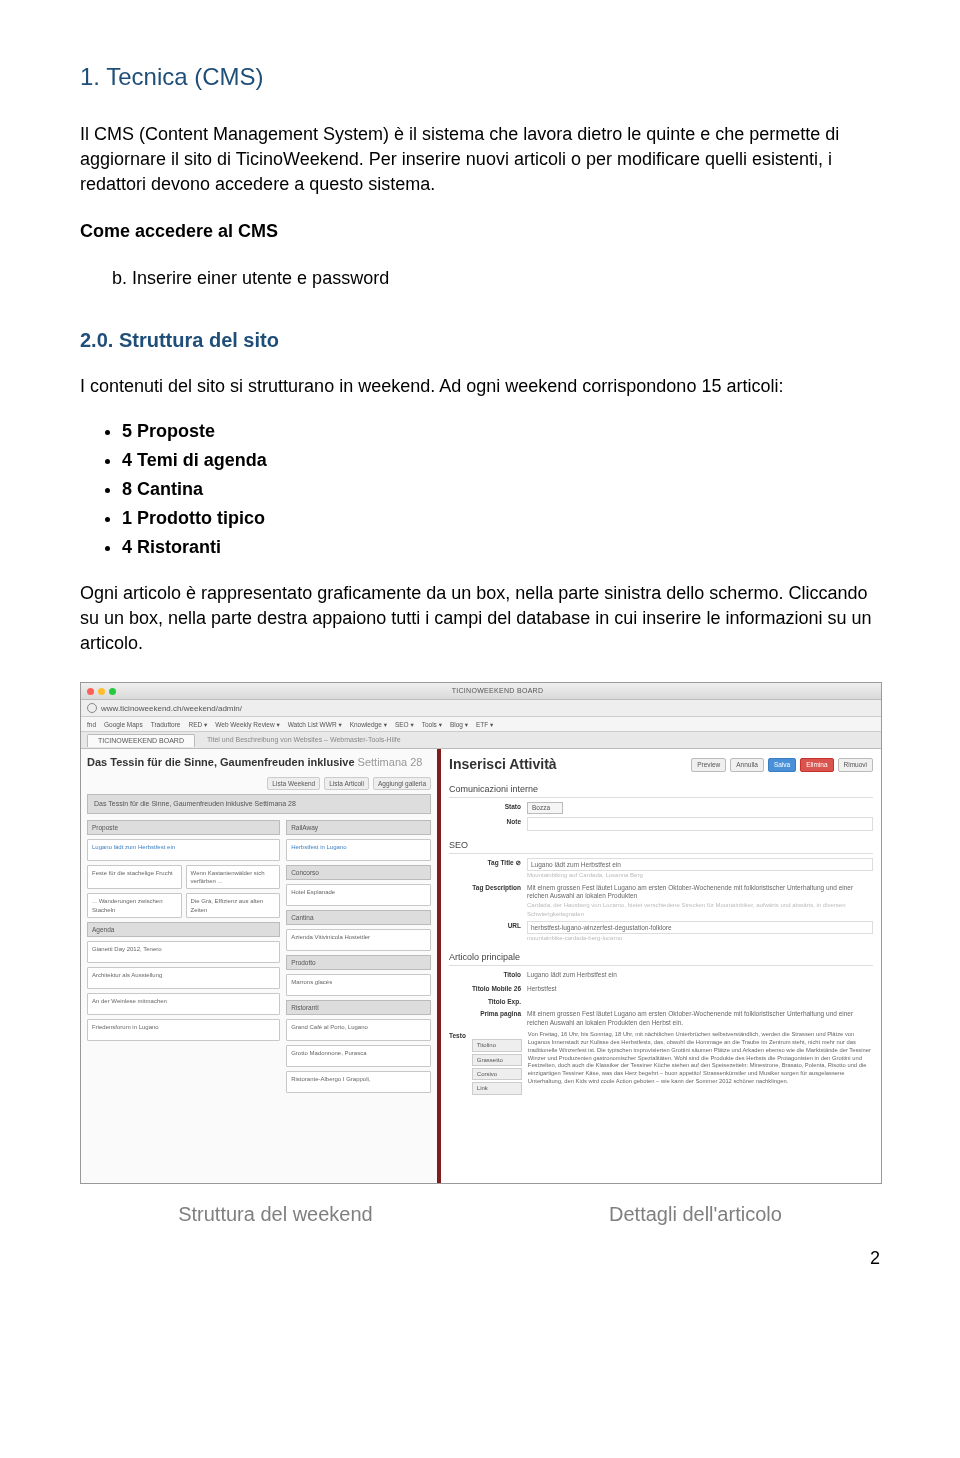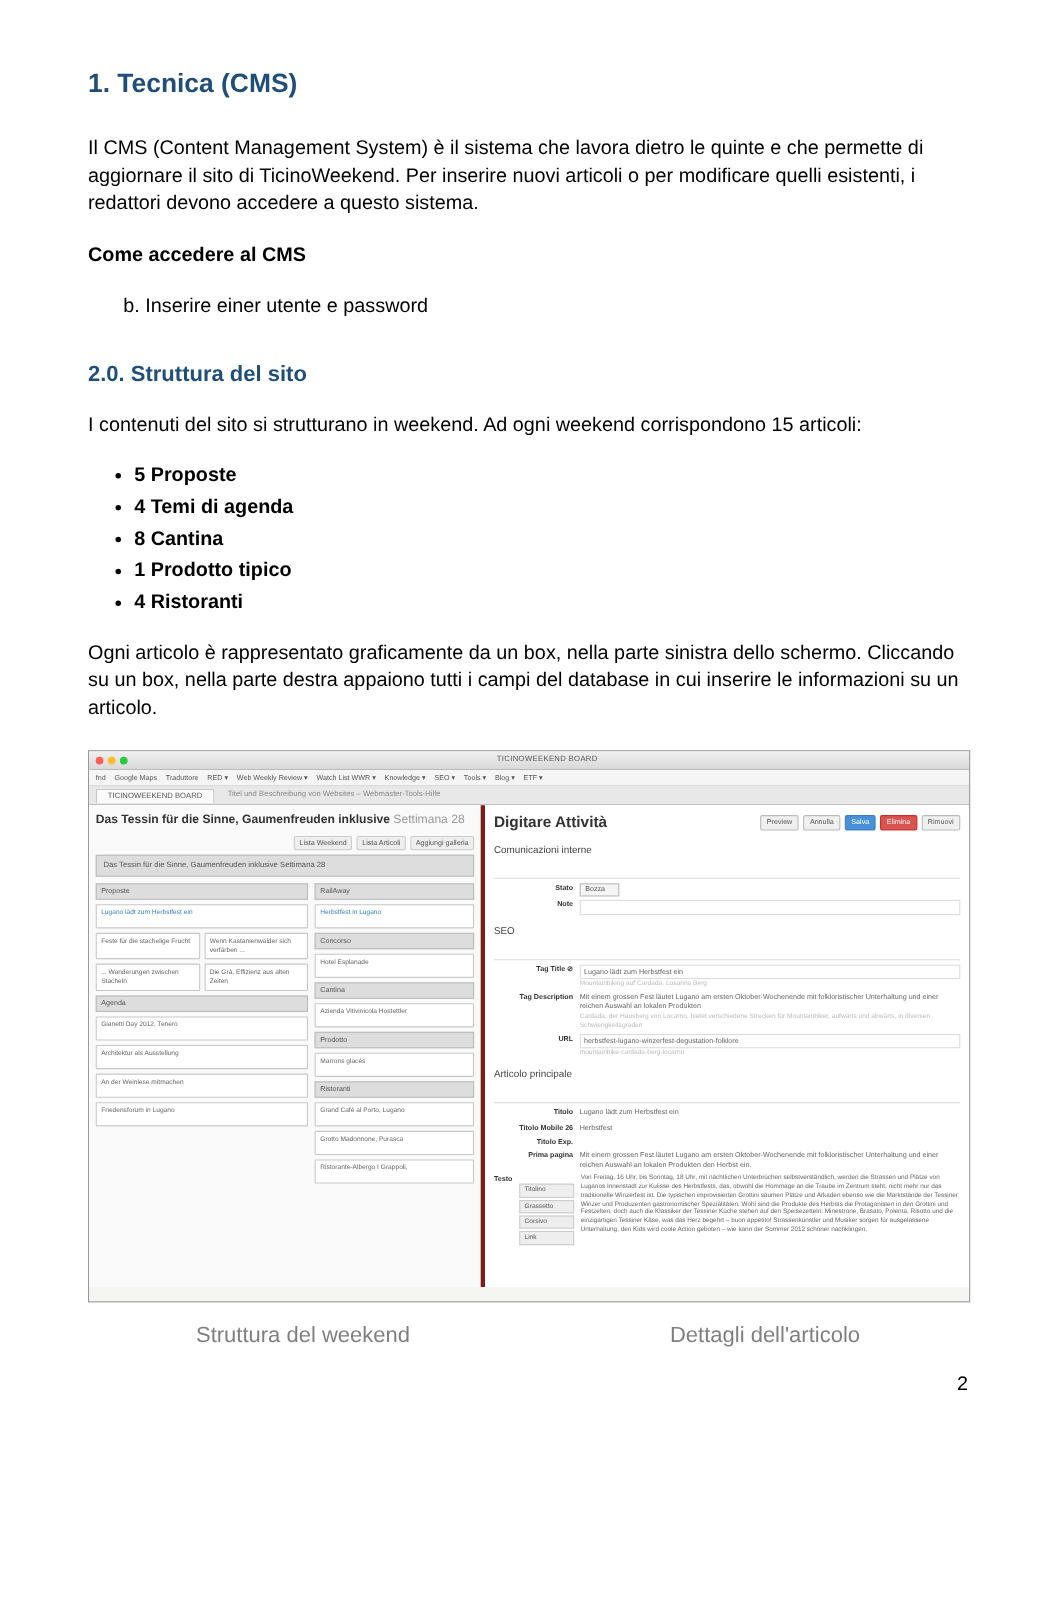--- a/index.html
+++ b/index.html
@@ -9,21 +9,21 @@
     background: #fff;
     color: #000;
     width: 960px;
     box-sizing: border-box;
     font-size: 18px;
     line-height: 1.4;
   }
   h1.section-title {
     color: #1F4E79;
     font-size: 24px;
-    font-weight: bold;
+    font-weight: normal;
     margin: 0 0 28px 0;
   }
   h2.subsection-title {
     color: #1F4E79;
     font-size: 20px;
     font-weight: bold;
     margin: 34px 0 20px 0;
   }
   p { margin: 0 0 20px 0; }
   h3.subhead { font-size: 18px; font-weight: bold; margin: 22px 0 16px 0; }
@@ -115,21 +115,21 @@
   .sw-right-title {
     font-size:14px; color:#333; flex:1; font-weight:bold;
   }
   .sw-btn {
     font-size:6.5px; padding:1px 5px; border:1px solid #bbb;
     background:#f0f0f0; border-radius:2px;
   }
   .sw-btn-salva { background:#4a90d9; color:#fff; border-color:#3a7fc4; }
   .sw-btn-elimina { background:#d9534f; color:#fff; border-color:#c9302c; }
   .sw-section-head {
-    font-size:9px; color:#444; border-bottom:1px solid #ddd; padding-bottom:20px;
+    font-size:9px; color:#444; border-bottom:1px solid #ddd; padding-bottom:2px;
     margin:8px 0 4px 0;
   }
   .sw-field-row {
     display:flex; align-items:flex-start; gap:6px; margin-bottom:3px;
     font-size:6.5px;
   }
   .sw-field-label { width:72px; text-align:right; color:#333; font-weight:bold; }
   .sw-field-val {
     flex:1; color:#666; border:none; padding:1px 0; font-size:6.5px;
     line-height:1.3;
@@ -191,20 +191,24 @@
 
 <div class="screenshot-wrap">
 
   <div class="sw-mac-titlebar">
     <div class="sw-dot sw-red"></div>
     <div class="sw-dot sw-yellow"></div>
     <div class="sw-dot sw-green"></div>
     <div class="sw-window-title">TICINOWEEKEND BOARD</div>
   </div>
 
+  <div class="sw-url-bar">
+    <div class="sw-globe"></div>
+    <div>www.ticinoweekend.ch/weekend/admin/</div>
+  </div>
 
   <div class="sw-bookmarks">
     <span>fnd</span>
     <span>Google Maps</span>
     <span>Traduttore</span>
     <span>RED ▾</span>
     <span>Web Weekly Review ▾</span>
     <span>Watch List WWR ▾</span>
     <span>Knowledge ▾</span>
     <span>SEO ▾</span>
@@ -263,21 +267,21 @@
           <div class="sw-label-sm">Ristoranti</div>
           <div class="sw-card">Grand Café al Porto, Lugano</div>
           <div class="sw-card">Grotto Madonnone, Purasca</div>
           <div class="sw-card">Ristorante-Albergo I Grappoli,</div>
         </div>
       </div>
     </div>
 
     <div class="sw-right">
       <div class="sw-right-header">
-        <div class="sw-right-title">Digitare Attività</div>
+        <div class="sw-right-title">Inserisci Attività</div>
         <div class="sw-btn">Preview</div>
         <div class="sw-btn">Annulla</div>
         <div class="sw-btn sw-btn-salva">Salva</div>
         <div class="sw-btn sw-btn-elimina">Elimina</div>
         <div class="sw-btn">Rimuovi</div>
       </div>
 
       <div class="sw-section-head">Comunicazioni interne</div>
       <div class="sw-field-row">
         <div class="sw-field-label">Stato</div>

